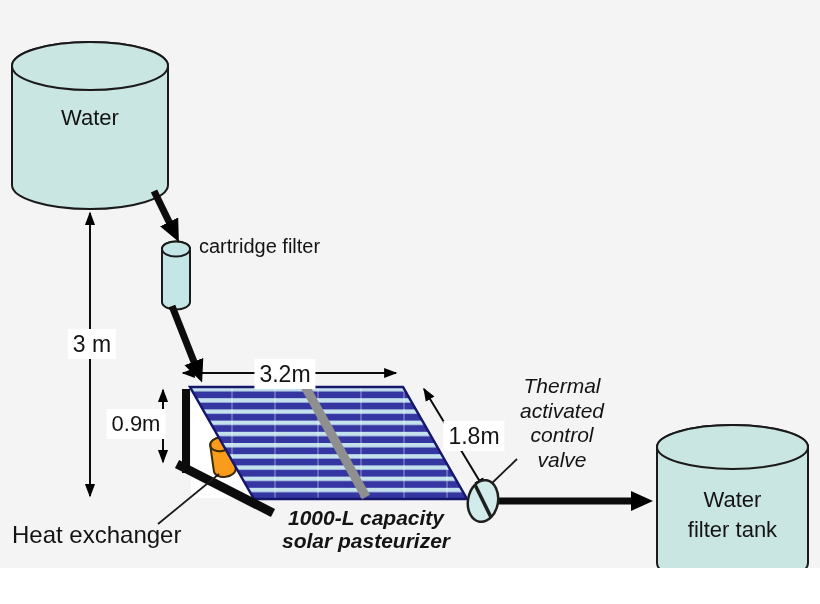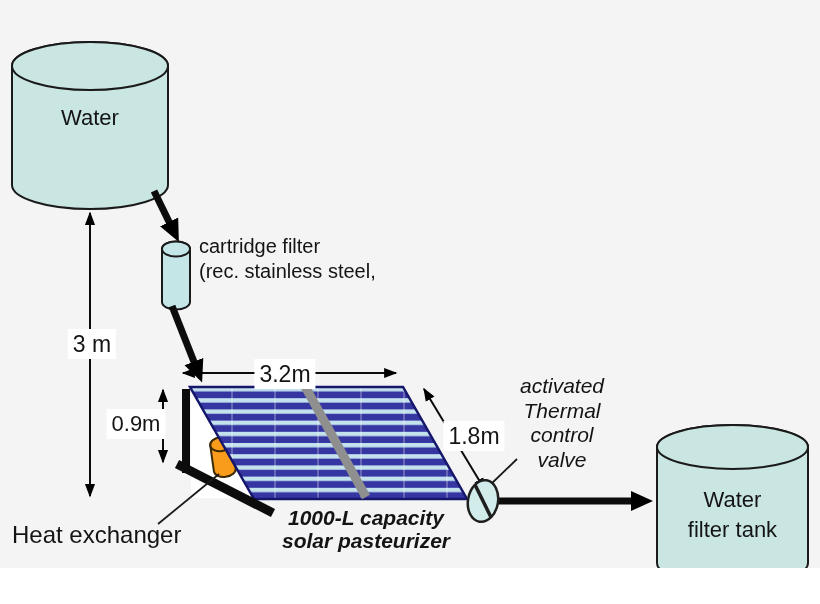--- a/index.html
+++ b/index.html
@@ -128,34 +128,33 @@
     <div>Water</div>
   </div>
 
   <div class="lbl tank-label" style="left:657px; top:485px; width:151px; line-height:30px;">
     <div>Water</div>
     <div>filter tank</div>
   </div>
 
   <div class="lbl filter-label" style="left:199px; top:234px;">
     <div>cartridge filter</div>
-    <div>(rec. stainless steel,</div>
   </div>
 
   <div class="lbl dim-label" style="left:92px; top:329px;">3 m</div>
 
   <div class="lbl dim-label" style="left:136px; top:409px; font-size:22px;">0.9m</div>
 
   <div class="lbl dim-label" style="left:285px; top:359px;">3.2m</div>
 
   <div class="lbl dim-label" style="left:474px; top:421px;">1.8m</div>
 
   <div class="lbl valve-label" style="left:562px; top:374px;">
+    <div>Thermal</div>
     <div>activated</div>
-    <div>Thermal</div>
     <div>control</div>
     <div>valve</div>
   </div>
 
   <div class="lbl pasteurizer-label" style="left:366px; top:506px;">
     <div>1000-L capacity</div>
     <div>solar pasteurizer</div>
   </div>
 
   <div class="lbl hx-label" style="left:12px; top:521px;">Heat exchanger</div>

